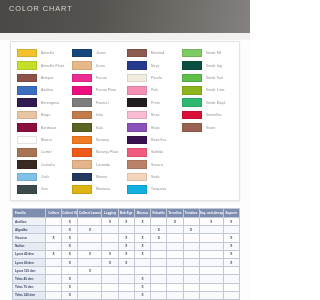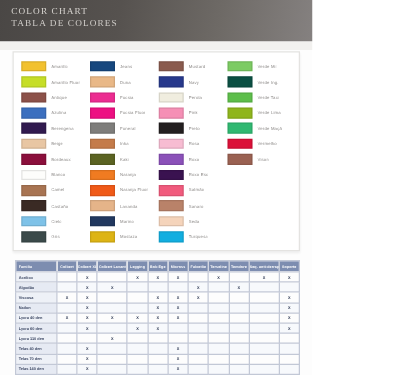--- a/index.html
+++ b/index.html
@@ -17,21 +17,21 @@
     background:linear-gradient(100deg,#4a4745 0%,#56524f 38%,#6e6a66 70%,#858180 100%);
   }
   .banner-titles{
     position:absolute;left:9px;top:4px;
     line-height:10px;
   }
   .banner-titles div{
     font-size:7.4px;
     letter-spacing:.9px;
     color:#d8d5d1;
-    font-family:Liberation Serif, serif;
+    font-family:Liberation Sans, sans-serif;
     white-space:nowrap;
   }
   .banner-titles .t2{color:#cfccc8;}
 
   .sub-strip{height:7px;background:#f2f1ef;}
 
   
   .card{
     position:absolute;left:10px;top:41px;
     width:230px;height:160px;
@@ -111,21 +111,20 @@
   table.fiber td.mark{font-weight:bold;color:#2f3a55;}
 </style>
 </head>
 <body>
 
 <div class="page">
 
   <div class="banner">
     <div class="banner-titles">
       <div class="t1">COLOR CHART</div>
-      <div class="t2">TABLA DE COLORES</div>
     </div>
   </div>
   <div class="sub-strip"></div>
 
   <div class="card">
     <div class="swatch-grid">
       <div class="swatch-col">
           <div class="swatch-row">
             <div class="chip" style="background: rgb(242, 193, 46);"></div>
             <div class="chip-label">Amarillo</div>

